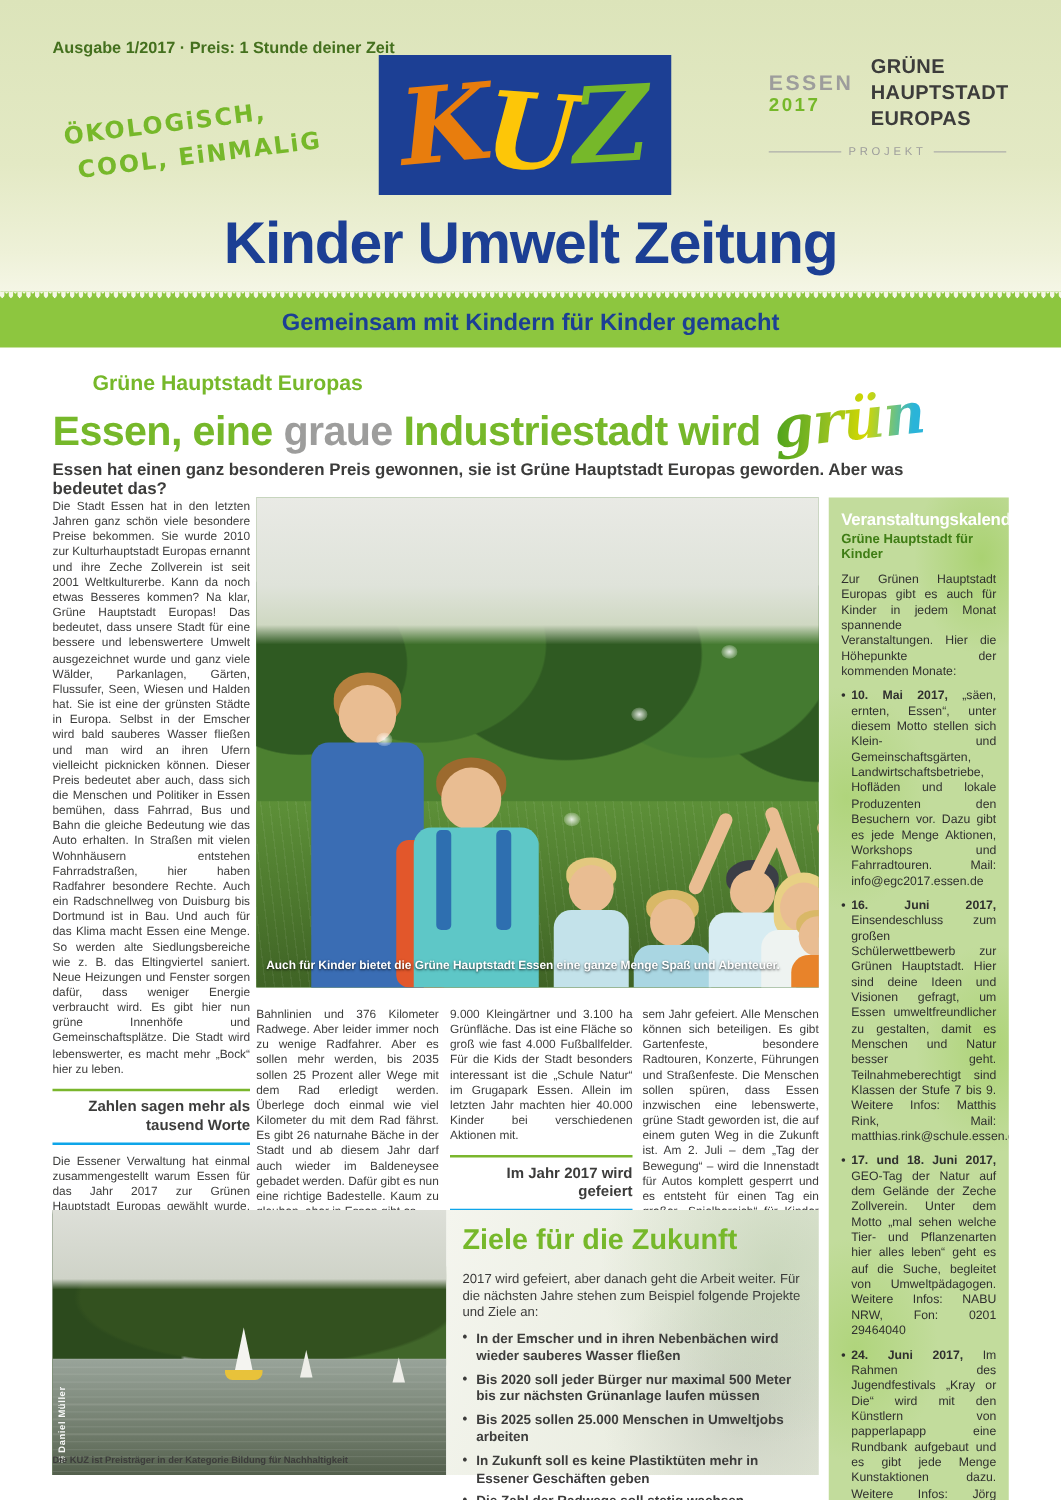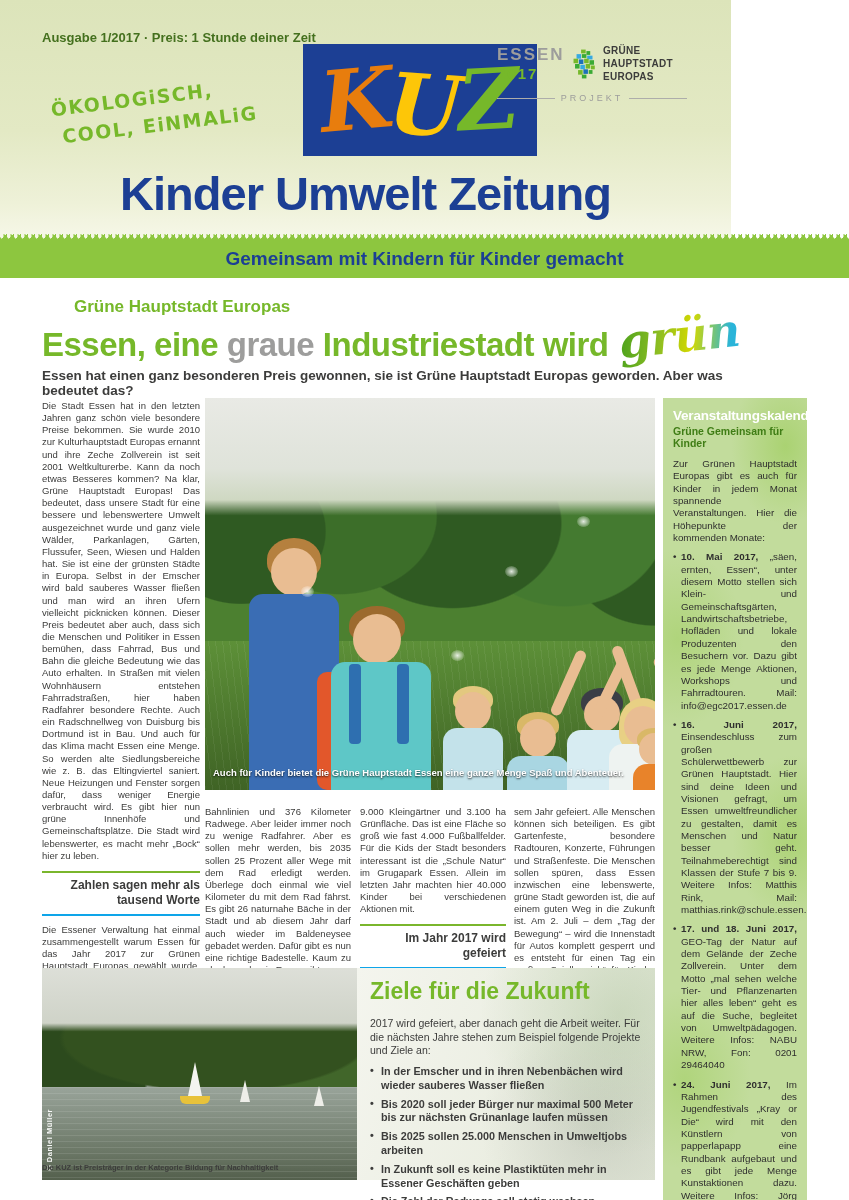--- a/index.html
+++ b/index.html
@@ -4,21 +4,21 @@
 <style>
   * { margin:0; padding:0; box-sizing:border-box; }
   html,body { background:#888; }
   body { font-family:"Liberation Sans", sans-serif; }
   .page {
     position:relative; width:849px; height:1200px; margin:0 auto;
     background:#ffffff; overflow:hidden; color:#3c3c3b;
   }
   
   .masthead {
-    position:absolute; top:0; left:0; width:731px; height:238px;
+    position:absolute; top:0; left:0; width:849px; height:238px;
     background:linear-gradient(#dce4ba 0%, #e3e9c4 55%, #eef1d8 85%, #f6f7e8 100%);
   }
   .issue-line { position:absolute; top:30px; left:42px; font-size:13px; font-weight:bold; color:#44701e; }
   .tagline {
     position:absolute; left:52px; top:84px; transform:rotate(-7deg);
     color:#76b82a; font-weight:bold; font-size:19px; letter-spacing:1.5px; line-height:1.45;
     font-family:"DejaVu Sans", sans-serif;
   }
   .tagline .l2 { margin-left:8px; }
   .kuz-box {
@@ -26,21 +26,21 @@
     background:#1c3f94; display:flex; align-items:center; justify-content:center;
   }
   .kuz-box span { font-family:"DejaVu Serif", serif; font-style:italic; font-weight:bold; font-size:84px; line-height:1; display:inline-block; }
   .kuz-k { color:#e87d0d; transform:rotate(-5deg); }
   .kuz-u { color:#fdc608; transform:rotate(4deg) translateY(6px); margin:0 -4px; }
   .kuz-z { color:#76b82a; transform:rotate(-3deg); }
   .essen-logo { position:absolute; right:44px; top:44px; width:190px; }
   .essen-row { display:flex; align-items:center; gap:7px; }
   .essen-city { font-size:17px; font-weight:bold; color:#9d9d9c; letter-spacing:2px; line-height:1.15; }
   .essen-year { font-size:15px; font-weight:bold; color:#76b82a; letter-spacing:2px; }
-  .essen-text { font-size:10px; font-weight:bold; color:#3c3c3b; line-height:1.3; letter-spacing:.3px; }
+  .essen-text { font-size:16px; font-weight:bold; color:#3c3c3b; line-height:1.3; letter-spacing:.3px; }
   .project-line { display:flex; align-items:center; gap:6px; margin-top:10px; color:#9d9d9c; font-size:9px; letter-spacing:3px; }
   .project-line .rule { flex:1; border-top:1px solid #adadaa; }
   .paper-title {
     position:absolute; top:166px; left:0; width:100%; text-align:center;
     color:#1c3f94; font-weight:bold; font-size:47px; letter-spacing:-1px;
     font-family:"Liberation Sans", sans-serif;
   }
   
   .grass-bar {
     position:absolute; top:240px; left:0; width:849px; height:38px; background:#8dc63f;
@@ -313,21 +313,21 @@
     <div class="goals-intro">2017 wird gefeiert, aber danach geht die Arbeit weiter. Für die nächsten Jahre stehen zum Beispiel folgende Projekte und Ziele an:</div>
     <div class="goal">In der Emscher und in ihren Nebenbächen wird wieder sauberes Wasser fließen</div>
     <div class="goal">Bis 2020 soll jeder Bürger nur maximal 500 Meter bis zur nächsten Grünanlage laufen müssen</div>
     <div class="goal">Bis 2025 sollen 25.000 Menschen in Umweltjobs arbeiten</div>
     <div class="goal">In Zukunft soll es keine Plastiktüten mehr in Essener Geschäften geben</div>
     <div class="goal">Die Zahl der Radwege soll stetig wachsen</div>
   </div>
 
   <div class="sidebar">
     <div class="sb-title">Veranstaltungskalender</div>
-    <div class="sb-subtitle">Grüne Gemeinsam für Kinder</div>
+    <div class="sb-subtitle">Grüne Hauptstadt für Kinder</div>
     <div class="sb-body">Zur Grünen Hauptstadt Europas gibt es auch für Kinder in jedem Monat spannende Veranstaltungen. Hier die Höhepunkte der kommenden Monate:</div>
     <div class="sb-event">
       <span class="sb-date">10. Mai 2017,</span><span> „säen, ernten, Essen“, unter diesem Motto stellen sich Klein- und Gemeinschaftsgärten, Landwirtschaftsbetriebe, Hofläden und lokale Produzenten den Besuchern vor. Dazu gibt es jede Menge Aktionen, Workshops und Fahrradtouren. Mail: info@egc2017.essen.de</span>
     </div>
     <div class="sb-event">
       <span class="sb-date">16. Juni 2017,</span><span> Einsendeschluss zum großen Schülerwettbewerb zur Grünen Hauptstadt. Hier sind deine Ideen und Visionen gefragt, um Essen umweltfreundlicher zu gestalten, damit es Menschen und Natur besser geht. Teilnahmeberechtigt sind Klassen der Stufe 7 bis 9. Weitere Infos: Matthis Rink, Mail: matthias.rink@schule.essen.de</span>
     </div>
     <div class="sb-event">
       <span class="sb-date">17. und 18. Juni 2017,</span><span> GEO-Tag der Natur auf dem Gelände der Zeche Zollverein. Unter dem Motto „mal sehen welche Tier- und Pflanzenarten hier alles leben“ geht es auf die Suche, begleitet von Umweltpädagogen. Weitere Infos: NABU NRW, Fon: 0201 29464040</span>
     </div>

